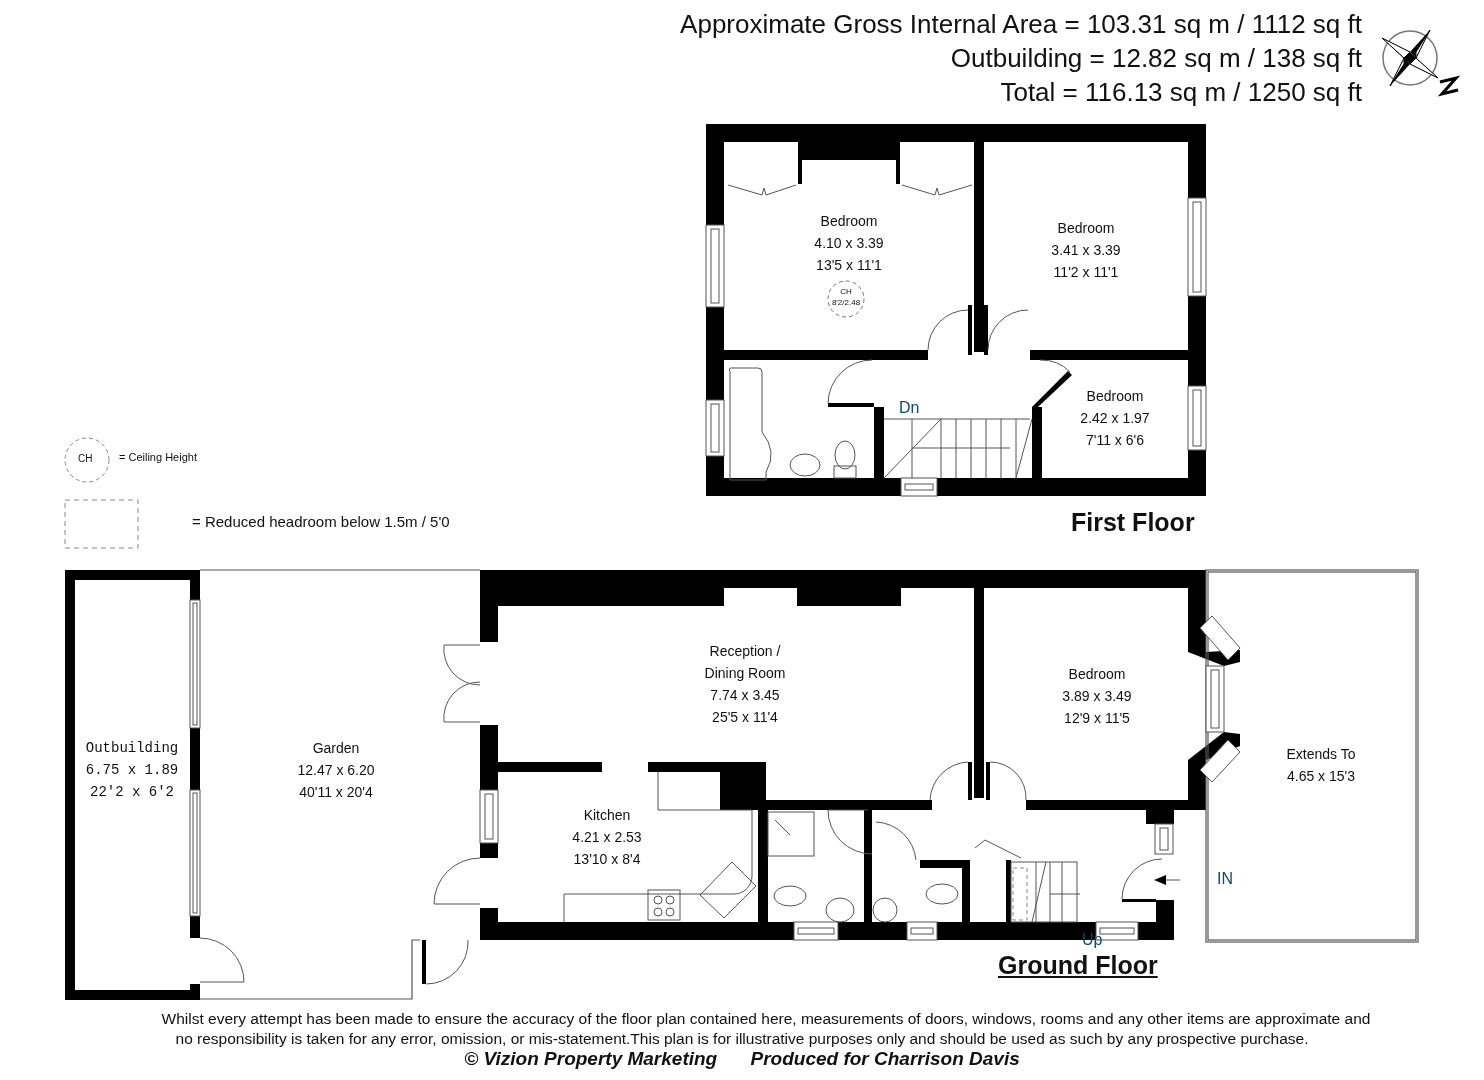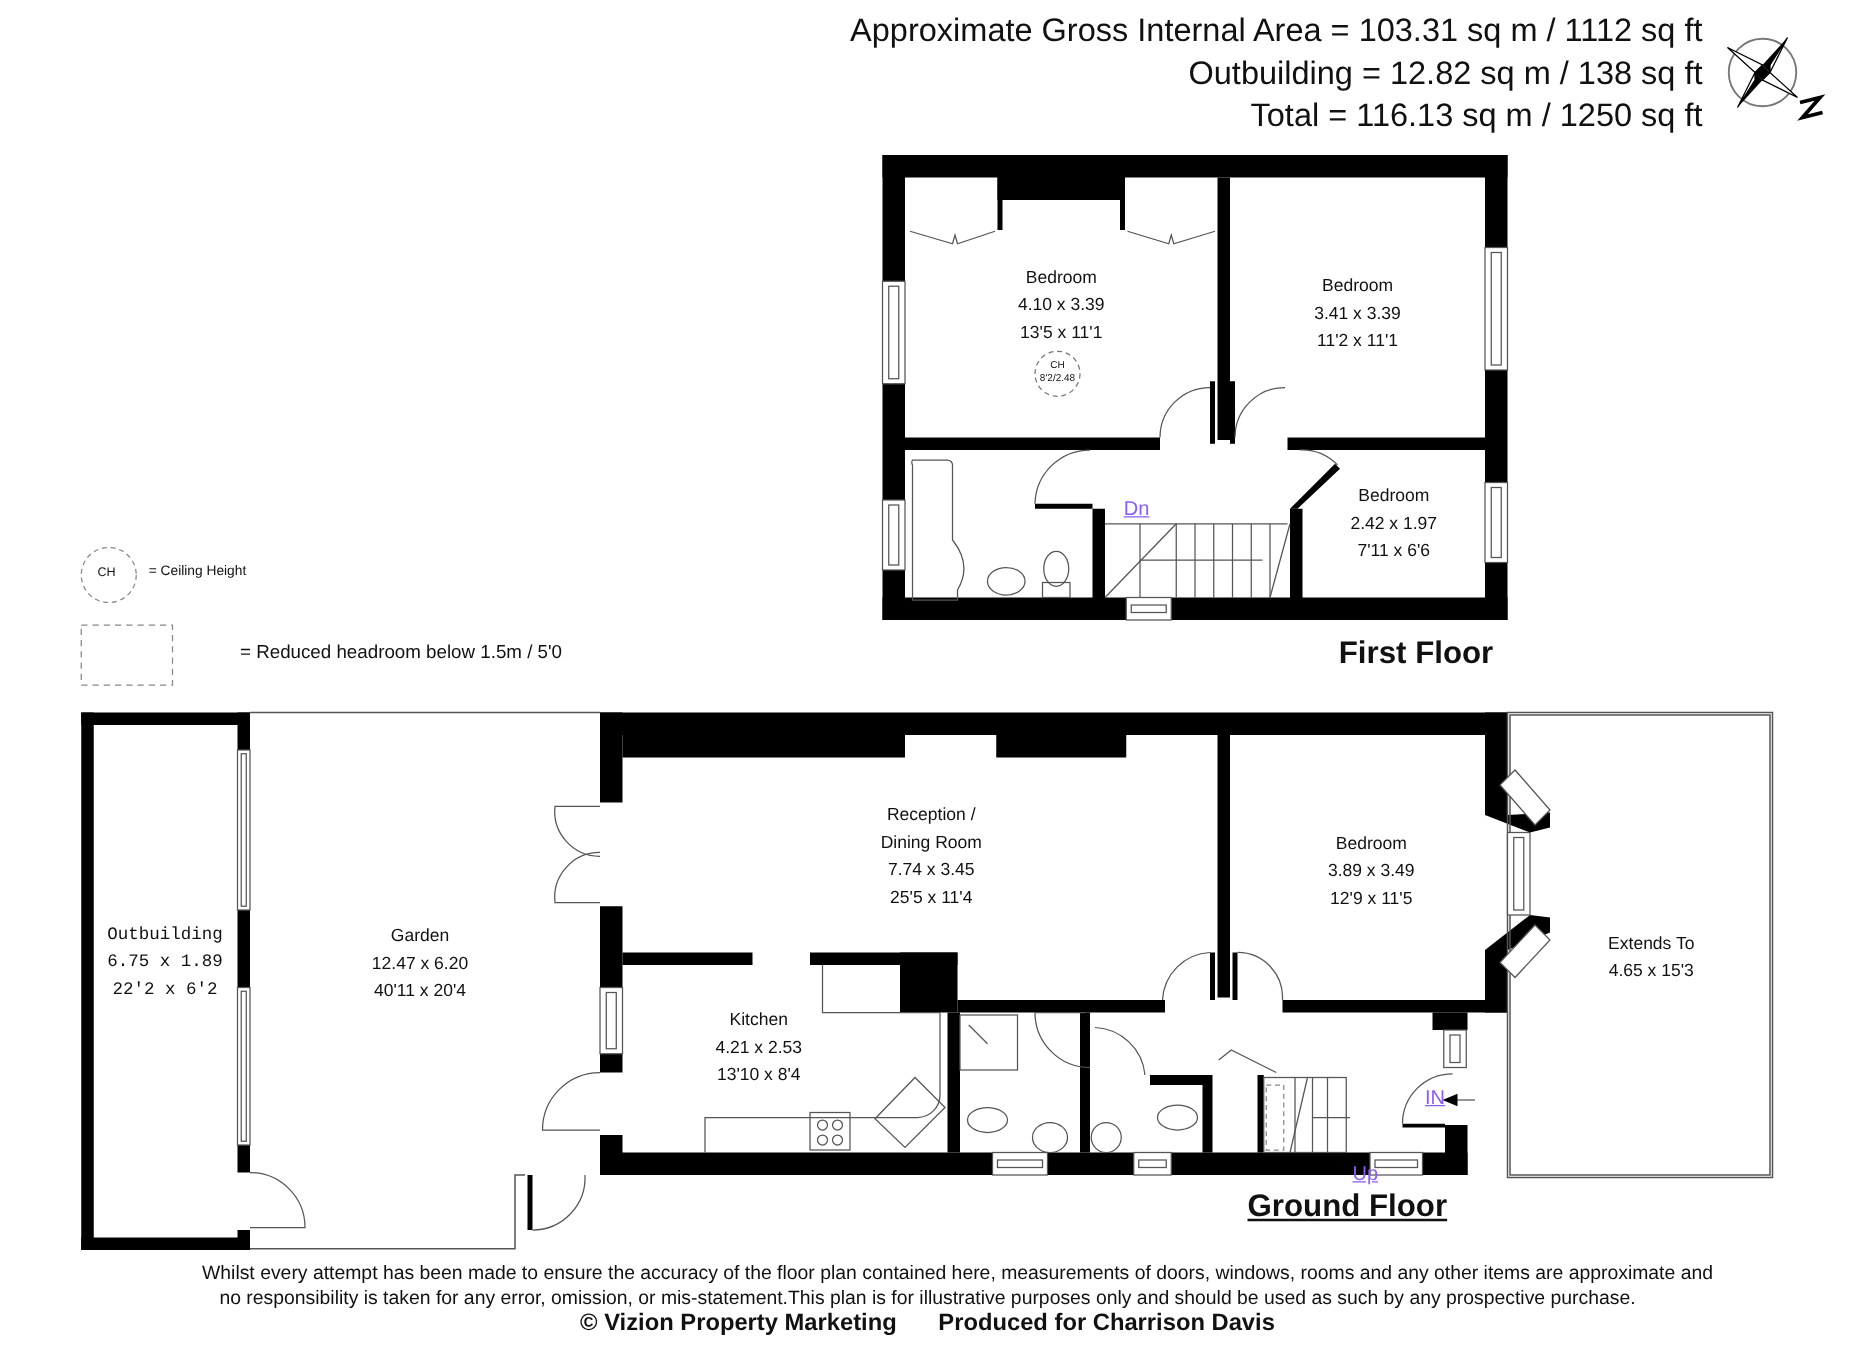--- a/index.html
+++ b/index.html
@@ -3,23 +3,23 @@
 <meta charset="utf-8">
 <style>
   html, body { margin:0; padding:0; background:#ffffff; }
   body { width:1484px; height:1080px; position:relative; overflow:hidden; font-family:"Liberation Sans", sans-serif; color:#111; }
   .header-line { position:absolute; left:0; width:1362px; text-align:right; font-size:26px; line-height:33px; color:#111; }
   .room-label { position:absolute; text-align:center; font-size:14px; line-height:22px; color:#111; transform:translateX(-50%); white-space:nowrap; }
   .floor-title { position:absolute; font-weight:bold; font-size:25px; color:#111; }
   .legend-text { position:absolute; color:#111; }
   .disclaimer { position:absolute; left:0; width:1484px; text-align:center; font-size:15.5px; line-height:21px; color:#111; }
   .credits { position:absolute; left:0; width:1484px; text-align:center; font-size:19px; font-weight:bold; color:#111; }
-  .credits span { margin:0 14px; }
+  .credits span { margin:0 14px;font-style:italic; }
   svg.plan { position:absolute; left:0; top:0; }
-  .small-label { position:absolute; font-size:16px; color:#8b5cf6;text-decoration:underline; }
+  .small-label { position:absolute; font-size:16px; color:#0c4a6e; }
 </style>
 </head>
 <body>
 
 <div class="header-line" style="top:8px;">Approximate Gross Internal Area = 103.31 sq m / 1112 sq ft</div>
 <div class="header-line" style="top:42px;">Outbuilding = 12.82 sq m / 138 sq ft</div>
 <div class="header-line" style="top:76px;">Total = 116.13 sq m / 1250 sq ft</div>
 
 <svg class="plan" width="1484" height="1080" viewBox="0 0 1484 1080">
 
@@ -285,21 +285,21 @@
 <div class="room-label" style="left:607px; top:804px;">
   <div>Kitchen</div>
   <div>4.21 x 2.53</div>
   <div>13'10 x 8'4</div>
 </div>
 <div class="room-label" style="left:1321px; top:743px;">
   <div>Extends To</div>
   <div>4.65 x 15'3</div>
 </div>
 <div class="small-label" style="left:1082px; top:883px;margin-top:48px;">Up</div>
-<div class="small-label" style="left:1140px; top:870px;text-align:right;">IN</div>
+<div class="small-label" style="left:1217px; top:870px;text-align:right;">IN</div>
 <div class="floor-title" style="left:998px; top:951px;text-decoration:underline;">Ground Floor</div>
 
 <div class="disclaimer" style="top:1008px;margin-left:24px;">Whilst every attempt has been made to ensure the accuracy of the floor plan contained here, measurements of doors, windows, rooms and any other items are approximate and</div>
 <div class="disclaimer" style="top:1028px;">no responsibility is taken for any error, omission, or mis-statement.This plan is for illustrative purposes only and should be used as such by any prospective purchase.</div>
 <div class="credits" style="top:1048px;">
   <span>© Vizion Property Marketing</span>
   <span>Produced for Charrison Davis</span>
 </div>
 
 </body></html>

